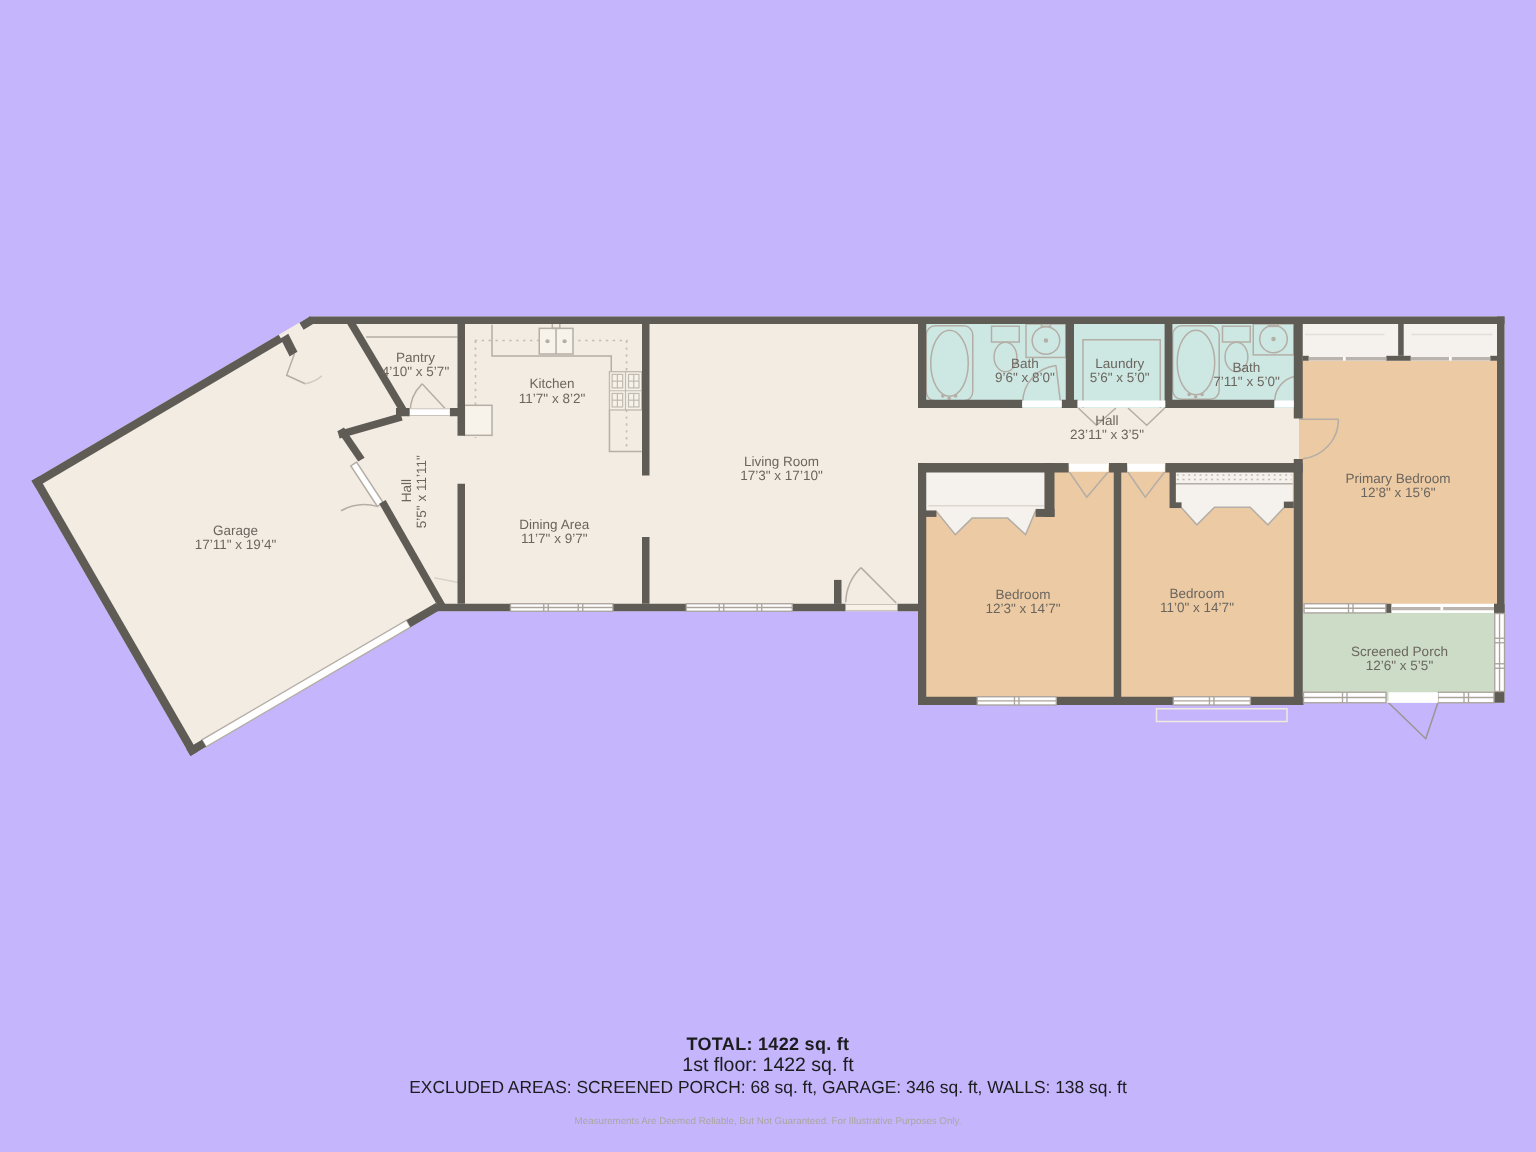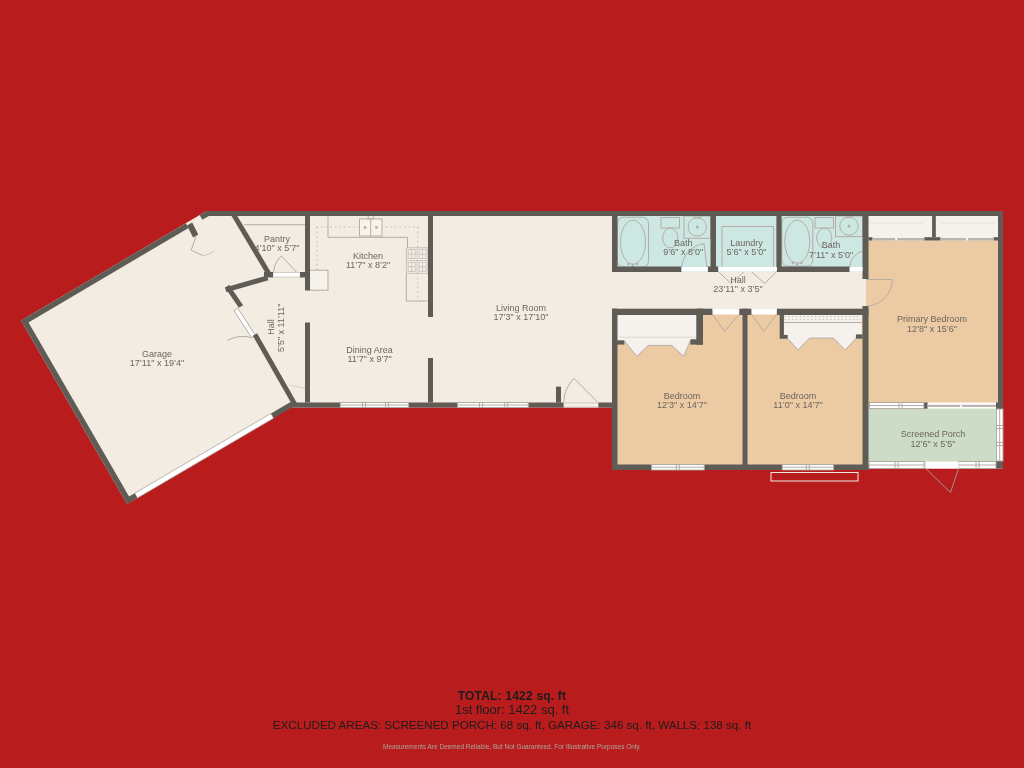--- a/index.html
+++ b/index.html
@@ -1,16 +1,16 @@
 <!DOCTYPE html>
 <html><head>
 <meta charset="utf-8">
 <style>
 html,body{margin:0;padding:0;background:#ffffff;}
-#wrap{width:1024px;height:768px;position:relative;background:#b91c1c;overflow:hidden;}
+#wrap{width:1024px;height:768px;position:relative;background:#c4b5fd;overflow:hidden;}
 text{font-family:"Liberation Sans",sans-serif;}
 </style>
 </head>
 <body>
 <div id="wrap">
 <svg width="1024" height="768" viewBox="0 0 1024 768">
 <defs>
         <filter id="soft" x="-2%" y="-2%" width="104%" height="104%">
           <feGaussianBlur stdDeviation="0.4"></feGaussianBlur>
         </filter>

